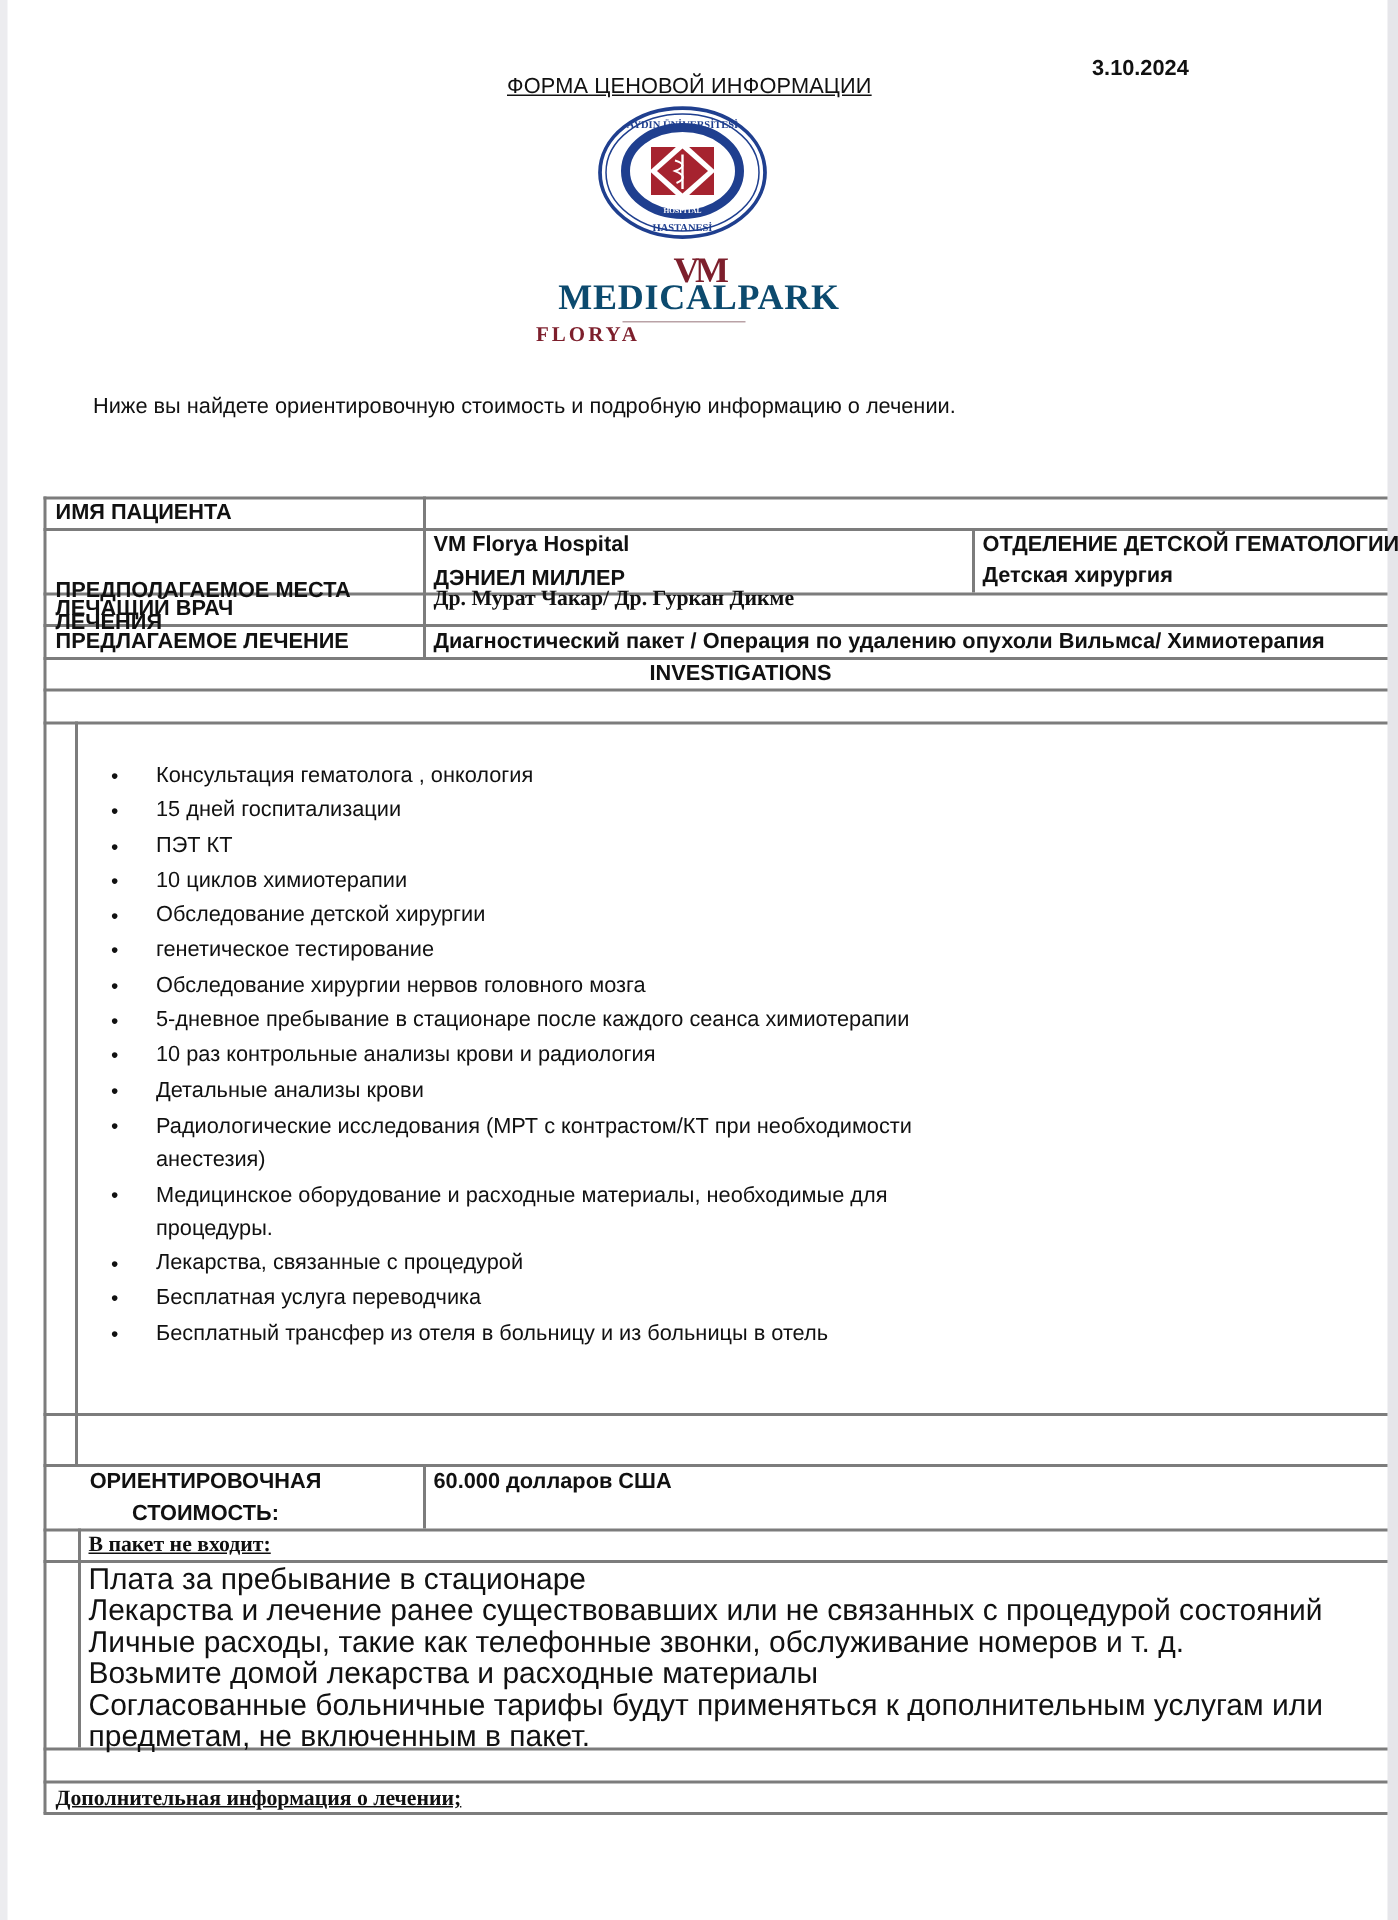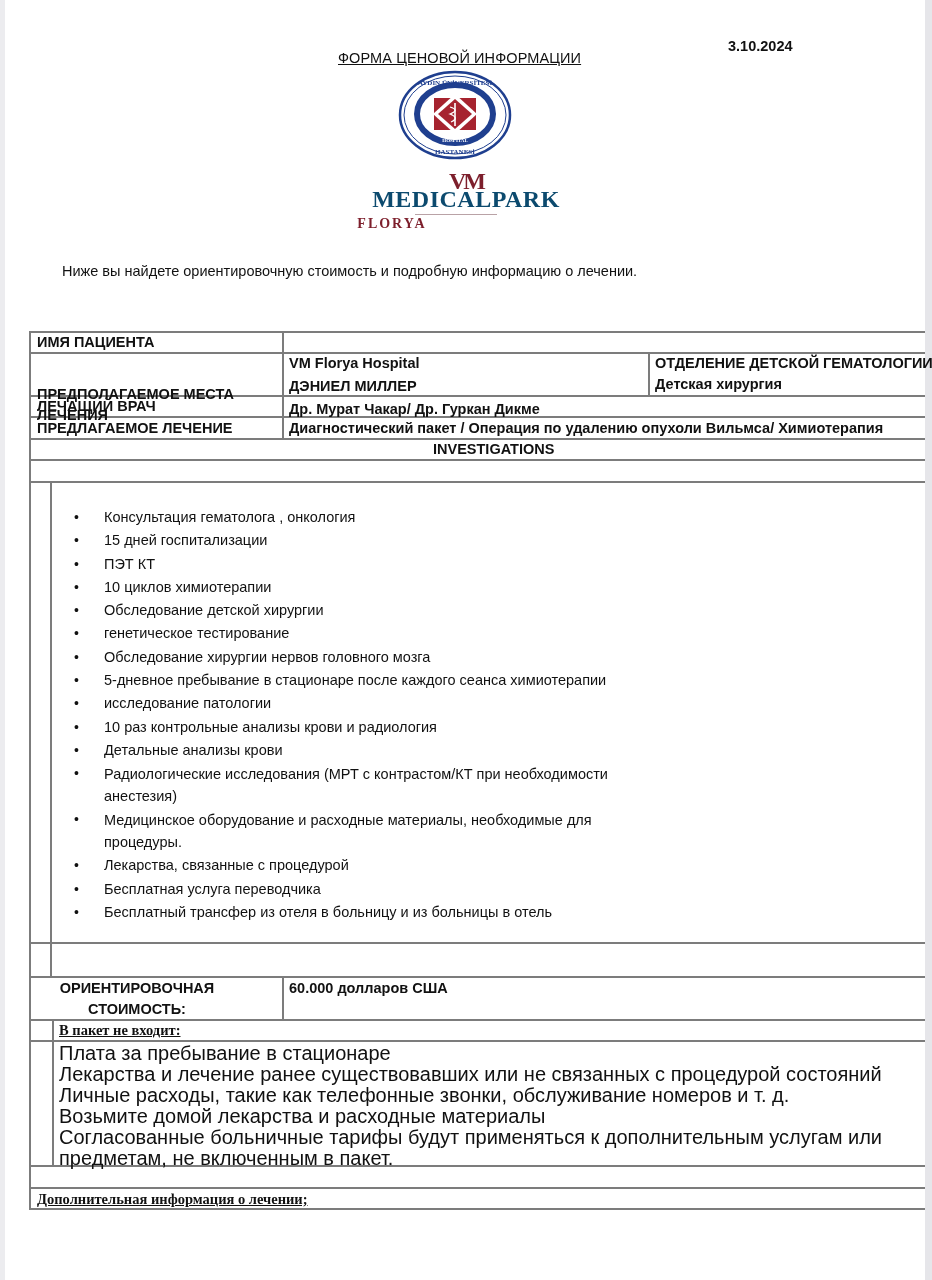--- a/index.html
+++ b/index.html
@@ -102,37 +102,36 @@
 </div>
 
 <div class="cell bold" style="left:37px; top:332px;">ИМЯ ПАЦИЕНТА</div>
 <div class="cell bold" style="left:289px; top:332px;margin-top:44px;">ДЭНИЕЛ МИЛЛЕР</div>
 
 <div class="cell bold" style="left:37px; top:370px; width:240px;margin-top:14px;">ПРЕДПОЛАГАЕМОЕ МЕСТА ЛЕЧЕНИЯ</div>
 <div class="cell bold" style="left:289px; top:353px;">VM Florya Hospital</div>
 <div class="cell bold" style="left:655px; top:353px; width:290px; white-space:normal;">ОТДЕЛЕНИЕ ДЕТСКОЙ ГЕМАТОЛОГИИ / Детская хирургия</div>
 
 <div class="cell bold" style="left:37px; top:396px;">ЛЕЧАЩИЙ ВРАЧ</div>
-<div class="cell bold" style="left:289px; top:399px;">Др. Мурат Чакар/ Др.  Гуркан Дикме</div>
+<div class="cell bold" style="left:289px; top:389px;font-family:Liberation Serif, serif;">Др. Мурат Чакар/ Др.  Гуркан Дикме</div>
 
 <div class="cell bold" style="left:37px; top:418px;">ПРЕДЛАГАЕМОЕ ЛЕЧЕНИЕ</div>
 <div class="cell bold" style="left:289px; top:418px; white-space:nowrap;">Диагностический пакет  / Операция по удалению опухоли Вильмса/ Химиотерапия</div>
 
 <div class="cell bold" style="left:433px; top:439px;">INVESTIGATIONS</div>
 
 <ul class="bullets">
   <li>Консультация гематолога , онкология</li>
   <li>15 дней госпитализации</li>
   <li>ПЭТ КТ</li>
   <li>10 циклов химиотерапии</li>
   <li>Обследование детской хирургии</li>
   <li>генетическое тестирование</li>
   <li>Обследование хирургии нервов головного мозга</li>
   <li style="width:620px;">5-дневное пребывание в стационаре после каждого сеанса химиотерапии</li>
-  <li>исследование патологии</li>
   <li>10 раз контрольные анализы крови и радиология</li>
   <li>Детальные анализы крови</li>
   <li class="two" style="width:555px;">Радиологические исследования (МРТ с контрастом/КТ при необходимости анестезия)</li>
   <li class="two" style="width:545px;">Медицинское оборудование и расходные материалы, необходимые для процедуры.</li>
   <li>Лекарства, связанные с процедурой</li>
   <li>Бесплатная услуга переводчика</li>
   <li>Бесплатный трансфер из отеля в больницу и из больницы в отель</li>
 </ul>
 
 <div class="cell bold" style="left:37px; top:978px; width:200px;text-align:center;">ОРИЕНТИРОВОЧНАЯ СТОИМОСТЬ:</div>

